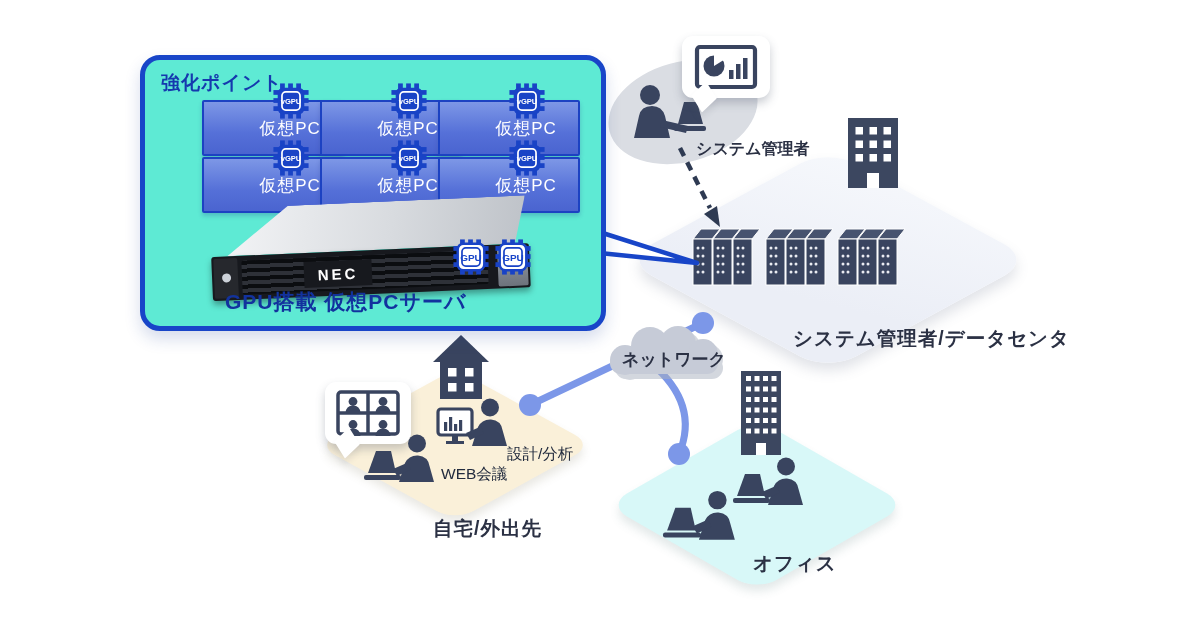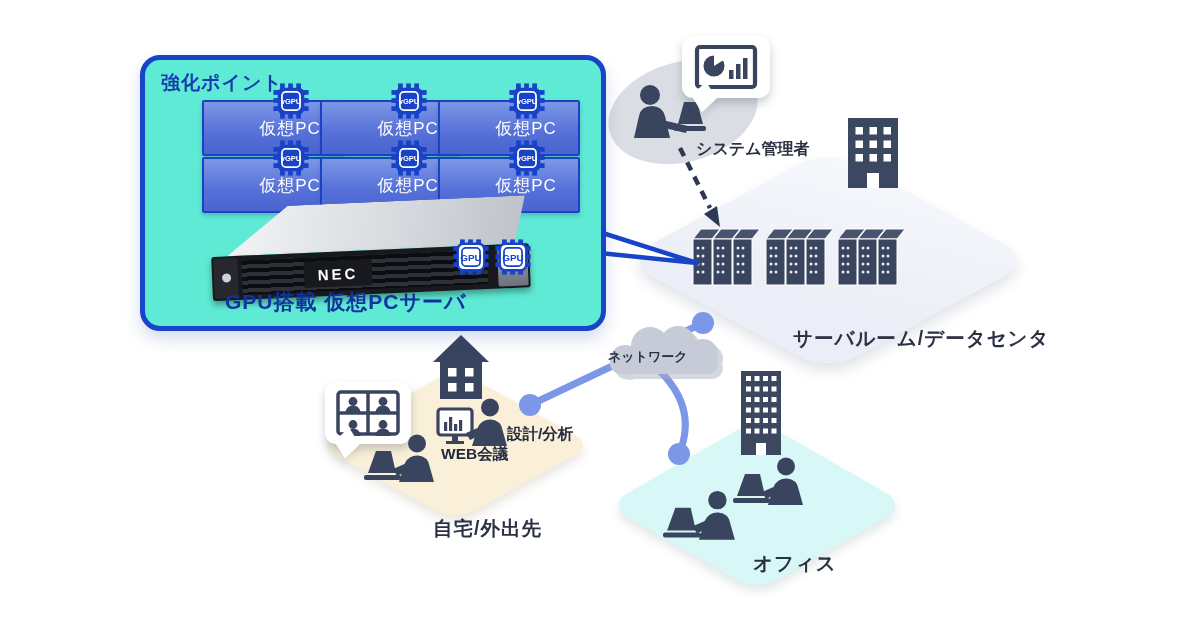--- a/index.html
+++ b/index.html
@@ -48,21 +48,21 @@
 
   
   .bubble{position:absolute;background:#fff;border-radius:11px;box-shadow:0 5px 10px rgba(80,90,110,.3);
     display:flex;align-items:center;justify-content:center;}
   .bubble:after{content:"";position:absolute;left:12px;bottom:-9px;width:20px;height:20px;background:#fff;
     transform:rotate(58deg) skew(12deg);box-shadow:4px 4px 6px rgba(80,90,110,.12);}
 
   
   .lbl{position:absolute;font-weight:700;color:#2B3144;white-space:nowrap;}
   .lbl-big{font-size:19.5px;letter-spacing:1px;}
-  .lbl-mid{font-size:15.5px;font-weight:700;color:#222B3E;}
+  .lbl-mid{font-size:15.5px;font-weight:400;color:#222B3E;margin-top:20px;}
   .lbl-sm{font-size:16px;}
 
   svg{display:block;overflow:visible;}
 </style>
 </head>
 <body>
 
 <div id="stage">
 
   <svg width="0" height="0" style="position:absolute">
@@ -151,21 +151,21 @@
       <rect x="15" y="32" width="108" height="22" rx="11"></rect>
     </g>
     <g fill="#C6CBD7">
       <circle cx="30" cy="40" r="15"></circle>
         <circle cx="55" cy="26" r="19"></circle>
         <circle cx="83" cy="24" r="18"></circle>
         <circle cx="108" cy="34" r="15"></circle>
       <rect x="15" y="32" width="108" height="22" rx="11"></rect>
     </g>
   </svg>
-  <div class="lbl lbl-sm abs" style="left:608px;top:348px;z-index:3;font-size:13px">ネットワーク</div>
+  <div class="lbl lbl-sm abs" style="left:622px;top:348px;z-index:3;font-size:17px">ネットワーク</div>
 
   <div class="abs" style="left:607px;top:62px;width:152px;height:100px;border-radius:50%;background:#DADDE3;transform:rotate(-15deg);z-index:2"></div>
   <svg class="abs" style="left:626px;top:84px;z-index:3" width="84" height="54" viewBox="0 0 84 54">
     <g fill="#39445F">
       <circle cx="24" cy="11" r="10"></circle>
       <path d="M8,54 L13,32 Q15,22 26,22 Q36,22 39,32 L44,54 Z"></path>
       <path d="M36,36 L62,42 L60,49 L34,43 Z"></path>
       <path d="M58,18 L71,18 L77,40 L52,40 Z"></path>
       <rect x="48" y="42" width="32" height="5" rx="2"></rect>
     </g>
@@ -207,21 +207,21 @@
     <use href="#rack" x="2" y="1"></use>
       <use href="#rack" x="22" y="1"></use>
       <use href="#rack" x="42" y="1"></use>
     <use href="#rack" x="75" y="1"></use>
       <use href="#rack" x="95" y="1"></use>
       <use href="#rack" x="115" y="1"></use>
     <use href="#rack" x="147" y="1"></use>
       <use href="#rack" x="167" y="1"></use>
       <use href="#rack" x="187" y="1"></use>
   </svg>
-  <div class="lbl lbl-big abs" style="left:793px;top:325px;z-index:3">サーバルーム/データセンタ</div>
+  <div class="lbl lbl-big abs" style="left:793px;top:325px;z-index:3">システム管理者/データセンタ</div>
 
   <svg class="abs" style="left:433px;top:335px;z-index:3" width="56" height="64" viewBox="0 0 56 64">
     <g fill="#39445F">
       <polygon points="28,0 56,27 0,27"></polygon>
       <rect x="7" y="25" width="42" height="39"></rect>
     </g>
     <g fill="#fff">
       <rect x="15" y="33" width="8.5" height="8.5"></rect>
         <rect x="32" y="33" width="8.5" height="8.5"></rect>
       <rect x="15" y="48" width="8.5" height="8.5"></rect>

